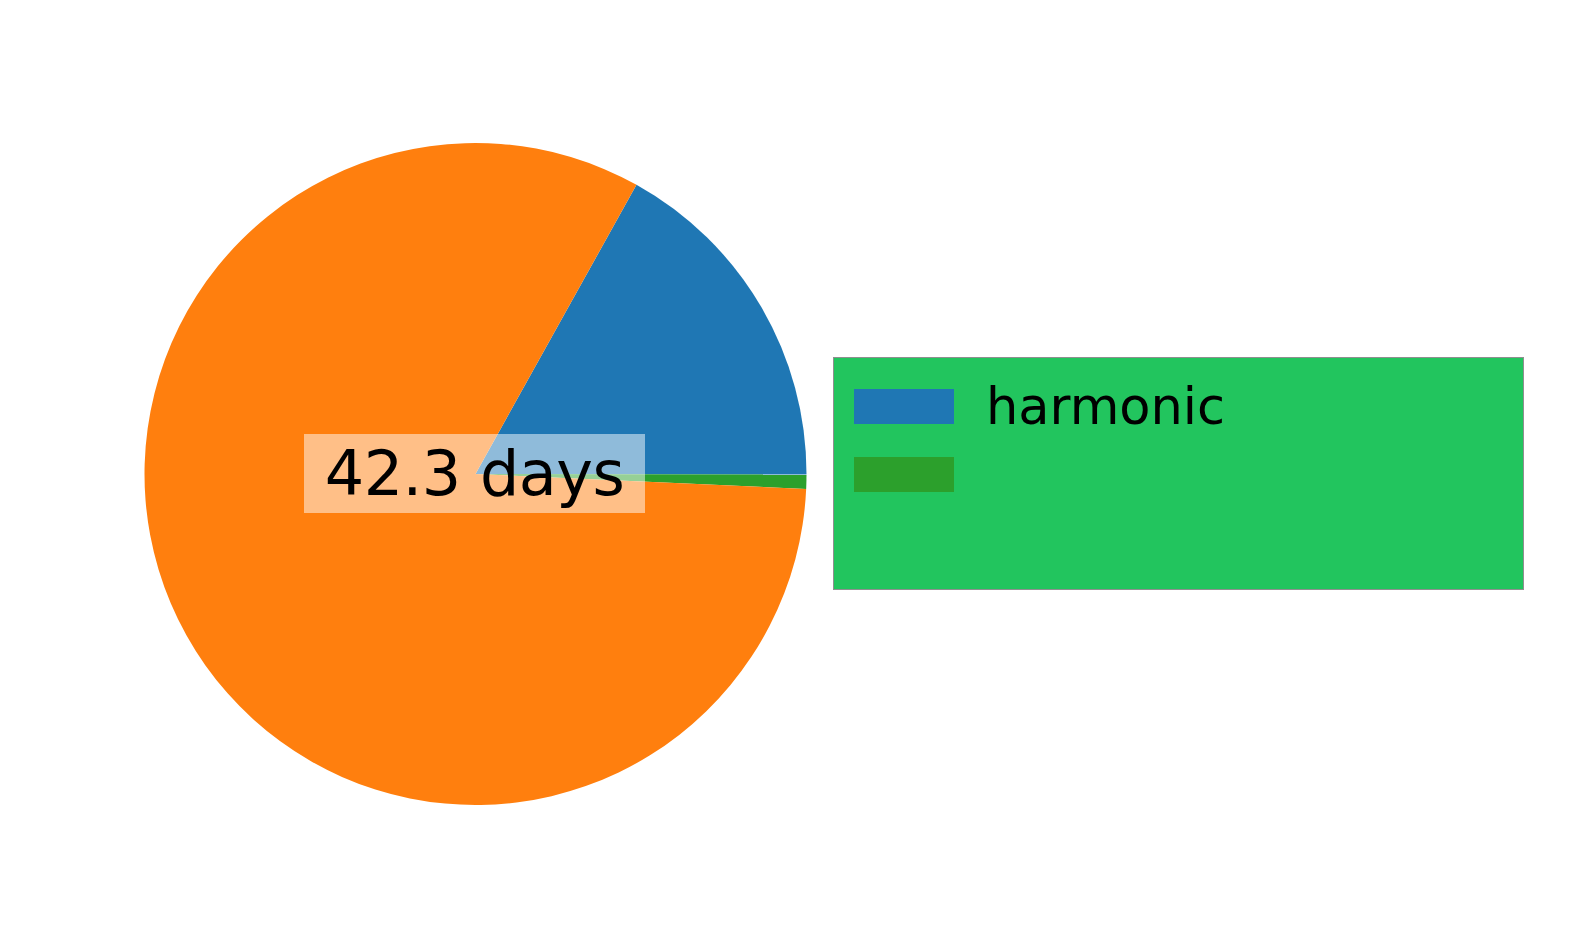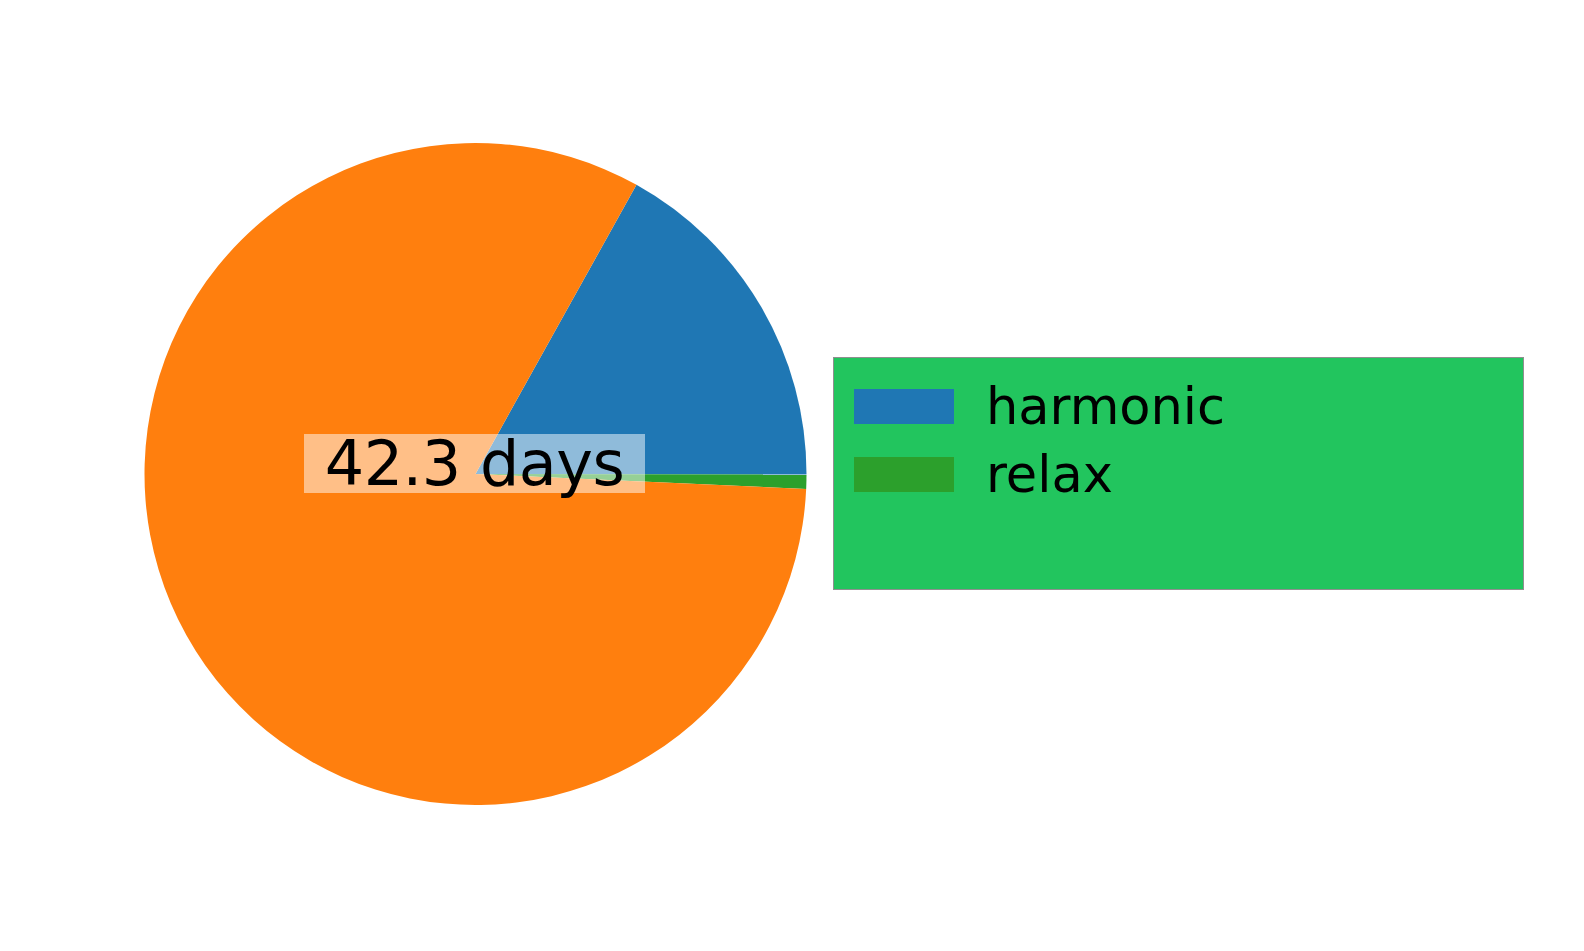--- a/index.html
+++ b/index.html
@@ -38,21 +38,21 @@
     height: 662px;
     overflow: visible;
   }
 
   
   #center-label {
     position: absolute;
     left: 304px;
     top: 434px;
     width: 341px;
-    height: 59px;
+    height: 79px;
     background: rgba(255, 255, 255, 0.5);
     display: flex;
     align-items: center;
     justify-content: center;
     pointer-events: none;
   }
   #center-label-text {
     font-family: "DejaVu Sans", sans-serif;
     font-size: 62px;
     line-height: 1;
@@ -125,19 +125,18 @@
     <div id="legend-items">
 
       <div class="legend-row">
         <span class="legend-swatch" id="swatch-0" style="background: rgb(31, 119, 180);"></span>
         <span class="legend-text">harmonic</span>
       </div>
 
 
       <div class="legend-row">
         <span class="legend-swatch" id="swatch-2" style="background: rgb(44, 160, 44);"></span>
-        <span class="legend-text">relax</span>
       </div>
 
     </div>
   </div>
 
 </div>
 
 </body></html>

